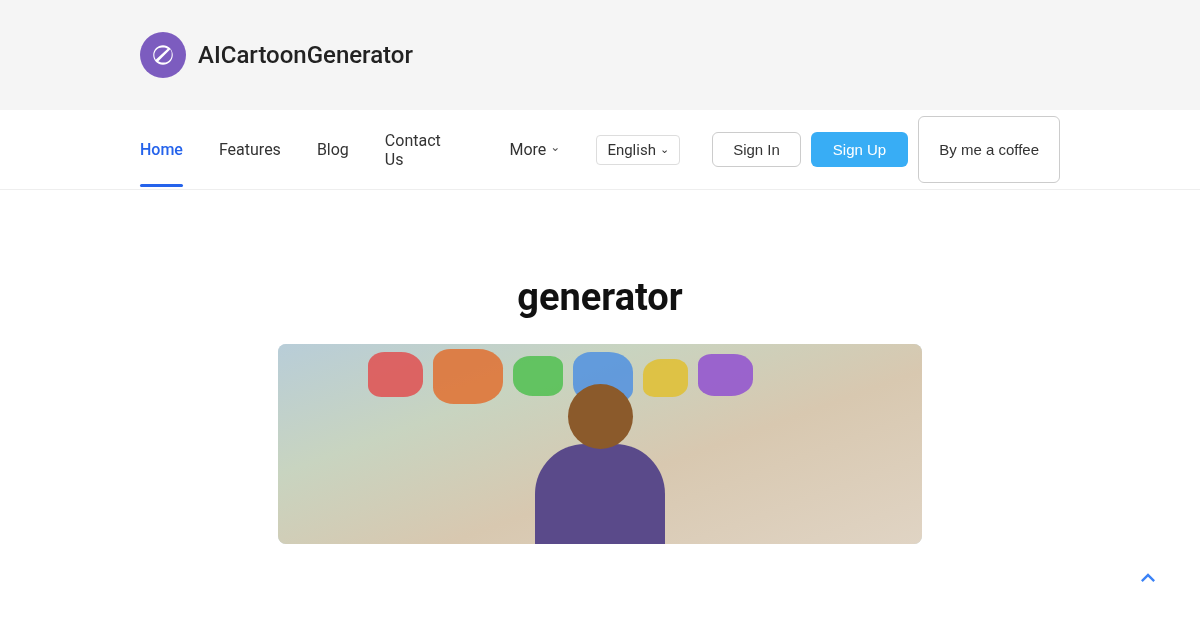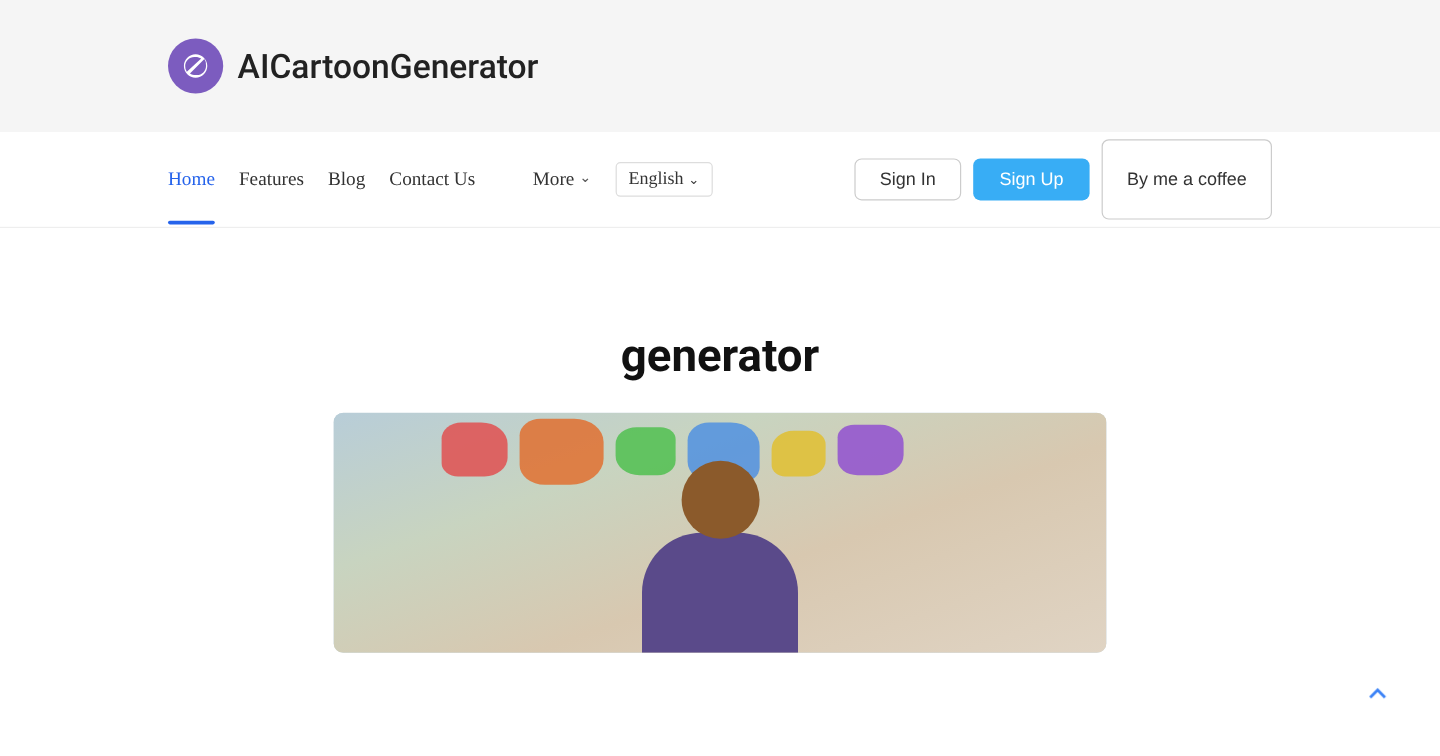--- a/index.html
+++ b/index.html
@@ -42,42 +42,41 @@
       justify-content: center;
     }
 
     .logo-icon svg {
       width: 26px;
       height: 26px;
       fill: white;
     }
 
     .logo-text {
-      font-size: 28px;
+      font-size: 24px;
       font-weight: 500;
       color: #222;
     }
 
     
     .nav-area {
       background: #ffffff;
       padding: 0 140px;
       height: 80px;
       display: flex;
       align-items: center;
       gap: 32px;
       border-bottom: 1px solid #eee;
     }
 
     .nav-links {
       display: flex;
       align-items: center;
-      gap: 20px;
+      gap: 36px;
       flex: 1;
-      font-family: Liberation Serif, serif;
     }
 
     .nav-item {
       font-size: 16px;
       color: #333;
       cursor: pointer;
       text-decoration: none;
       position: relative;
     }
 

